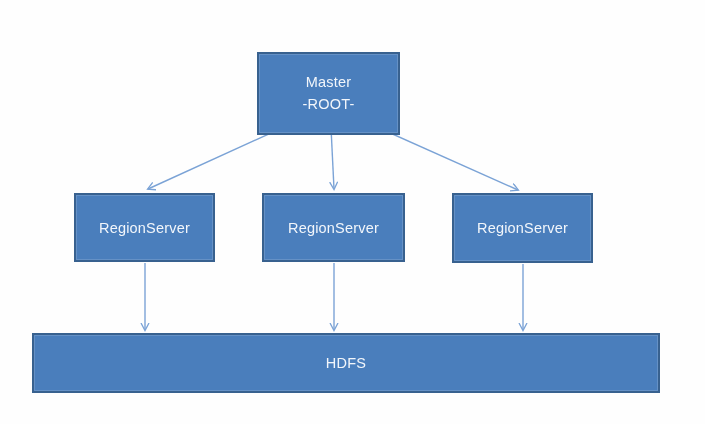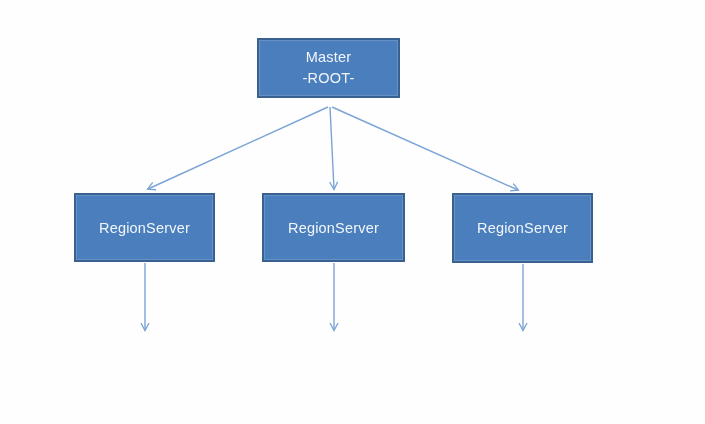--- a/index.html
+++ b/index.html
@@ -34,21 +34,21 @@
     text-align: center;
     color: #f2f6fb;
     font-size: 14.5px;
     letter-spacing: 0.2px;
     box-shadow: 0 0 0 1px rgba(255,255,255,0.15) inset;
   }
   .node .line {
     display: block;
     line-height: 1.45;
   }
-  #node-master       { left: 257px; top: 38px;  width: 143px; height: 60px; }
+  #node-master       { left: 257px; top: 52px;  width: 143px; height: 83px; }
   #node-rs1          { left: 74px;  top: 193px; width: 141px; height: 69px; }
   #node-rs2          { left: 262px; top: 193px; width: 143px; height: 69px; }
   #node-rs3          { left: 452px; top: 193px; width: 141px; height: 70px; }
   #node-hdfs         { left: 32px;  top: 333px; width: 628px; height: 60px; }
 </style>
 </head>
 <body>
 
 <div class="canvas">
 
@@ -80,14 +80,17 @@
   </div>
 
   <div class="node" id="node-rs2">
     <span>RegionServer</span>
   </div>
 
   <div class="node" id="node-rs3">
     <span>RegionServer</span>
   </div>
 
+  <div class="node" id="node-hdfs">
+    <span>HDFS</span>
+  </div>
 
 </div>
 
 </body></html>

